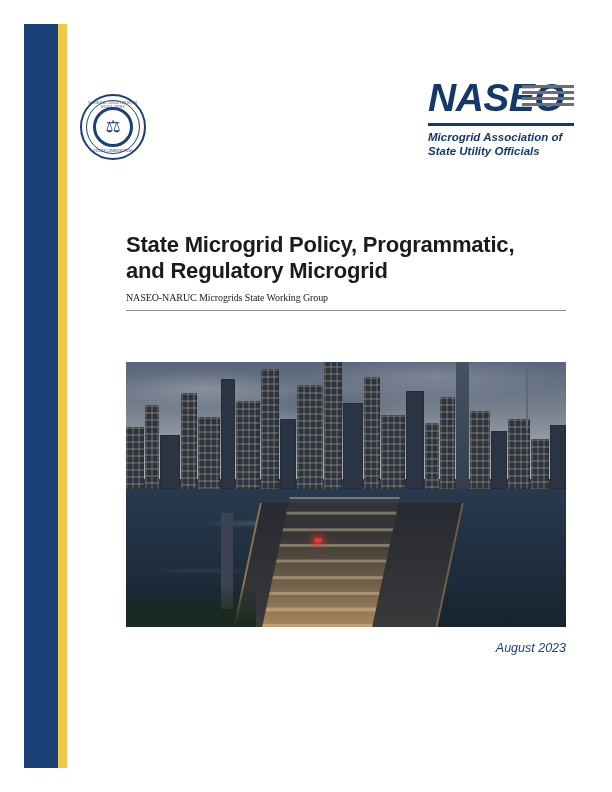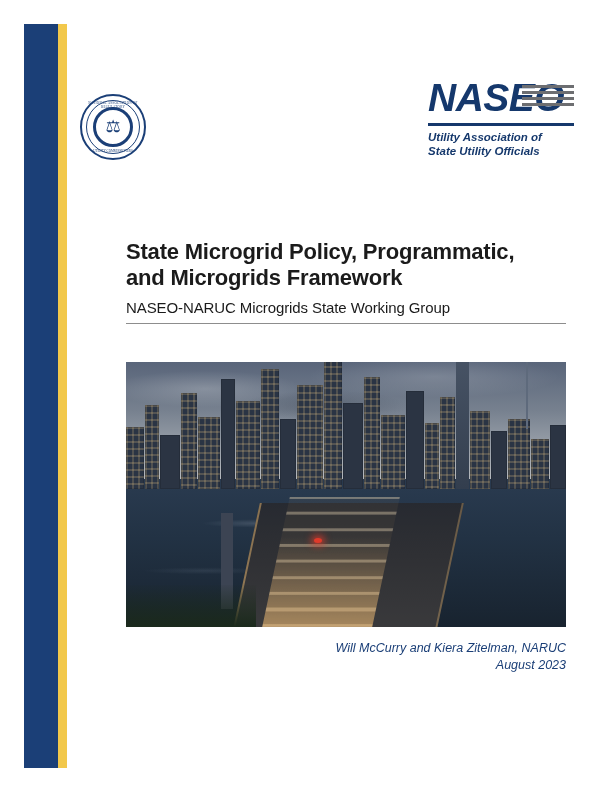--- a/index.html
+++ b/index.html
@@ -176,34 +176,34 @@
     font-style: italic;
     font-size: 11.5px;
     color: #15386c;
     line-height: 14px;
     margin-top: 4px;
   }
   
   .title-wrap {
     position: absolute;
     left: 126px;
-    top: 239px;
+    top: 232px;
     width: 440px;
   }
   .doc-title {
     font-family: "Liberation Sans", sans-serif;
     font-weight: bold;
     font-size: 22px;
     line-height: 26px;
     color: #1b1b1b;
     letter-spacing: -0.2px;
   }
   .doc-subtitle {
-    font-family: Liberation Sans, sans-serif;
-    font-size: 15px;
+    font-family: Liberation Serif, serif;
+    font-size: 10px;
     color: #1b1b1b;
     margin-top: 8px;
     letter-spacing: -0.1px;
   }
   .title-rule {
     margin-top: 7px;
     border-top: 1px solid #8d8d8d;
     width: 440px;
   }
   
@@ -384,31 +384,31 @@
         <div class="naseo-word">NASEO</div>
         <div class="naseo-stripes">
           <i></i>
             <i></i>
             <i></i>
             <i></i>
         </div>
       </div>
       <div class="naseo-rule"></div>
       <div class="naseo-tag">
-        <span>Utility Association of</span><br>
+        <span>Microgrid Association of</span><br>
         <span>State Utility Officials</span>
       </div>
     </div>
 
   </div>
 
   <div class="title-wrap">
     <div class="doc-title">
       <span>State Microgrid Policy, Programmatic,</span><br>
-      <span>and Microgrids Framework</span>
+      <span>and Regulatory Microgrid</span>
     </div>
     <div class="doc-subtitle">NASEO-NARUC Microgrids State Working Group</div>
     <div class="title-rule"></div>
   </div>
 
   <div class="cover-img">
     <div class="sky"></div>
     <div class="clouds"></div>
     <div class="water"></div>
     <div class="water-shimmer"></div>
@@ -441,17 +441,16 @@
     </div>
 
     <div class="road"></div>
     <div class="road-lights"></div>
     <div class="red-light"></div>
     <div class="cable-tower" style="left:95px;"></div>
     <div class="greenery"></div>
   </div>
 
   <div class="authors">
-    <div>Will McCurry and Kiera Zitelman, NARUC</div>
     <div>August 2023</div>
   </div>
 
 </div>
 
 </body></html>

